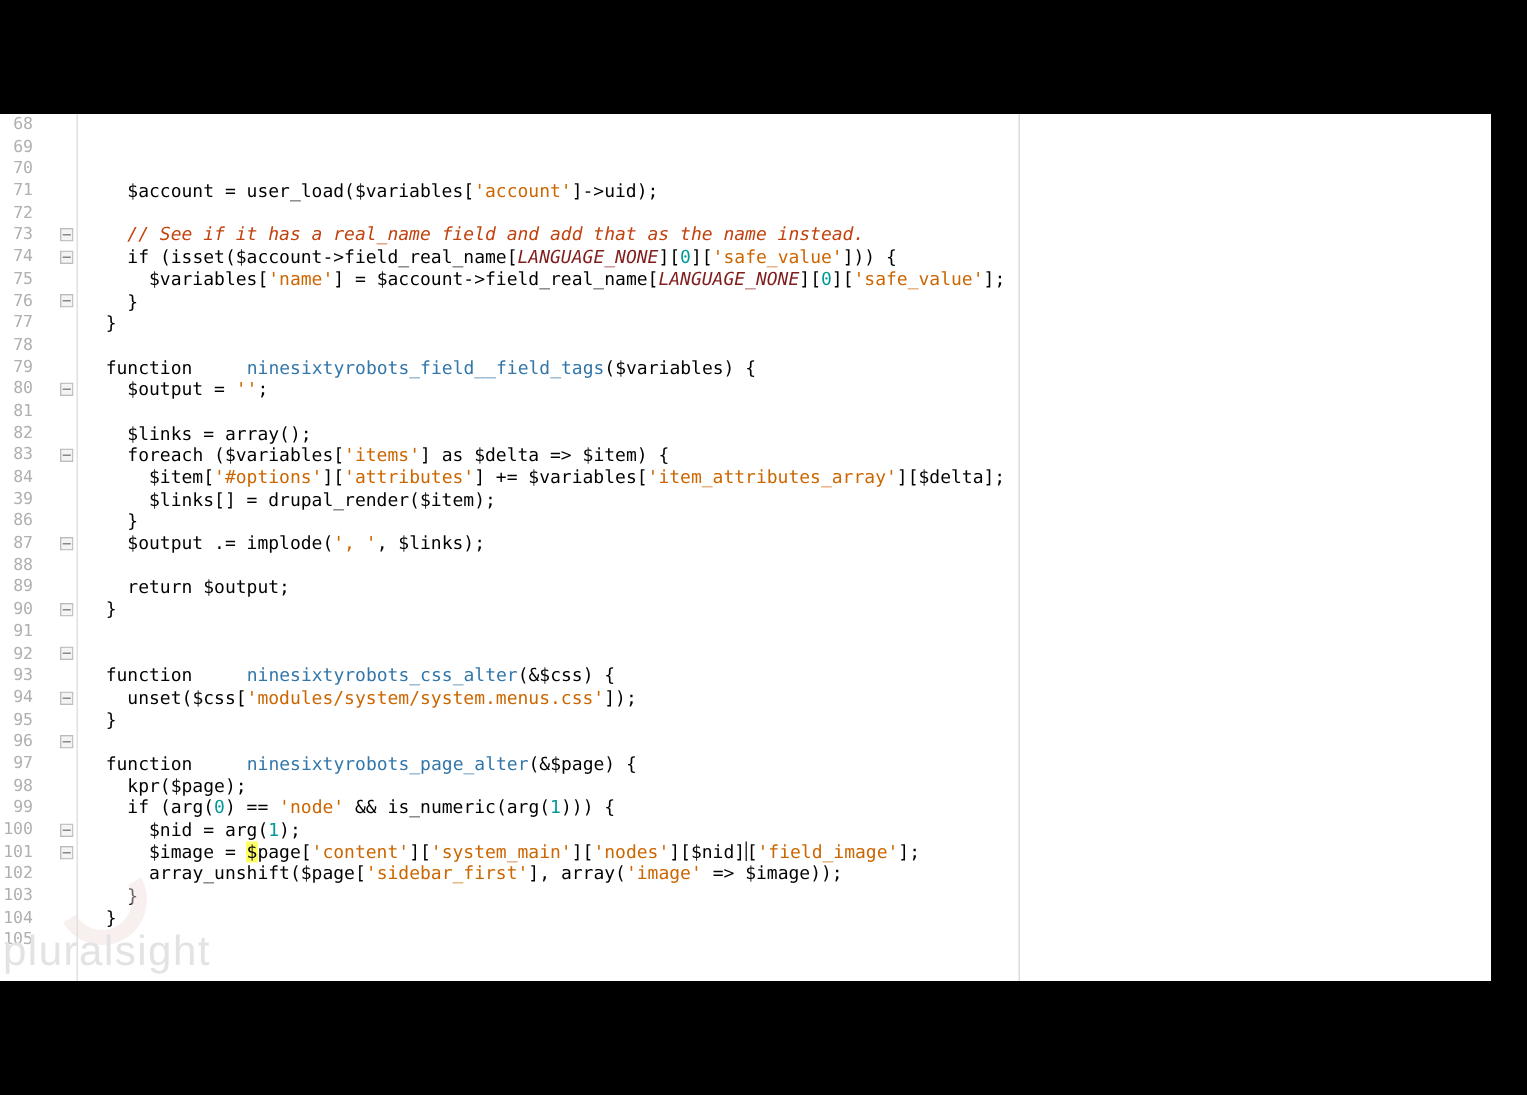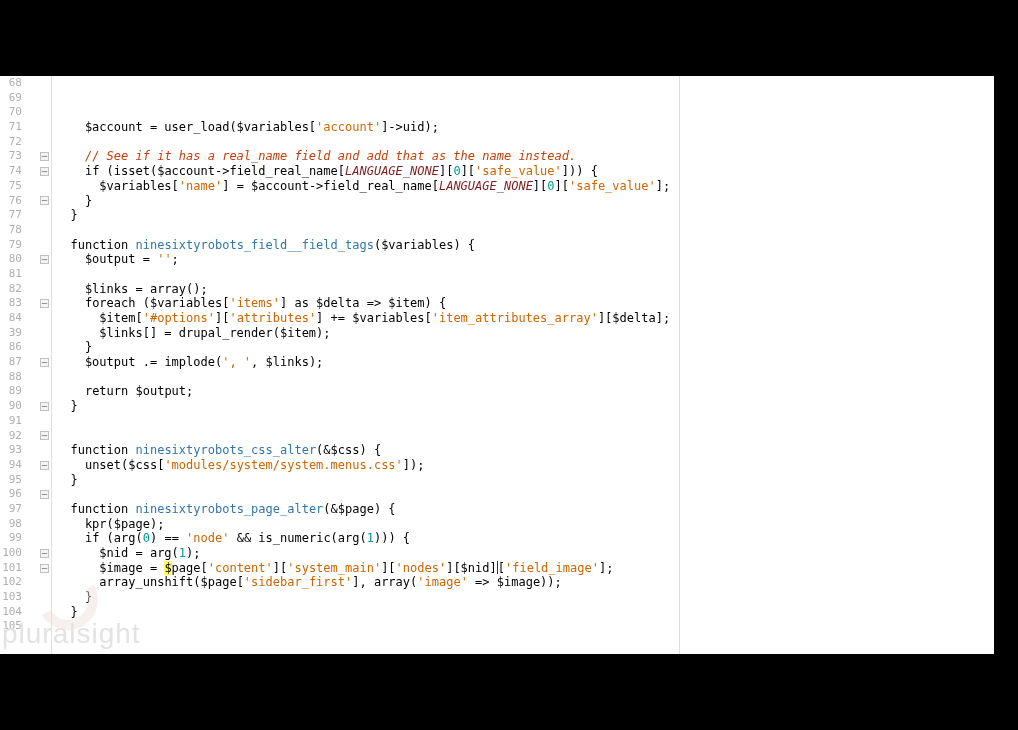--- a/index.html
+++ b/index.html
@@ -57,21 +57,21 @@
   position: absolute;
   left: 627px;
   top: 0;
   bottom: 0;
   width: 1px;
   background: #dcdcdc;
 }
 
 
 .kw { color: #000000; font-weight: normal; }
-.fn { color: #3377aa; }
+.fn { color: #3377aa; margin-left: 29px; }
 .str { color: #cc6600; }
 .cmt { color: #c2410c; font-style: italic; }
 .num { color: #009999; }
 .flt { color: #7f1d1d; font-style: italic; }
 .hl { background: #ffff66; }
 
 .watermark {
   position: absolute;
   left: 2px;
   bottom: 80px;

